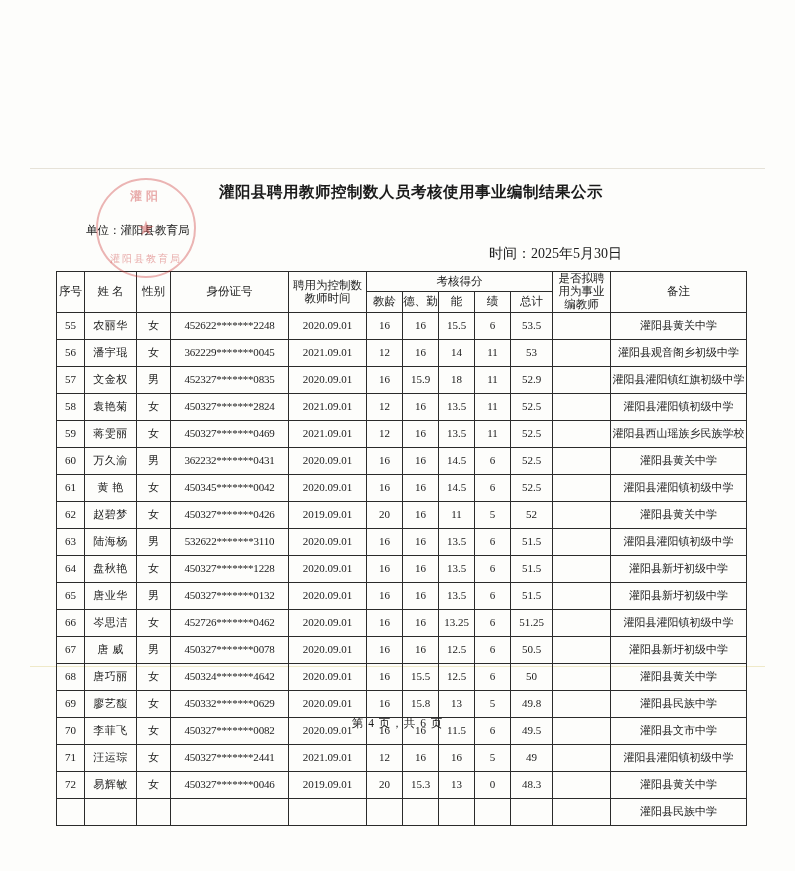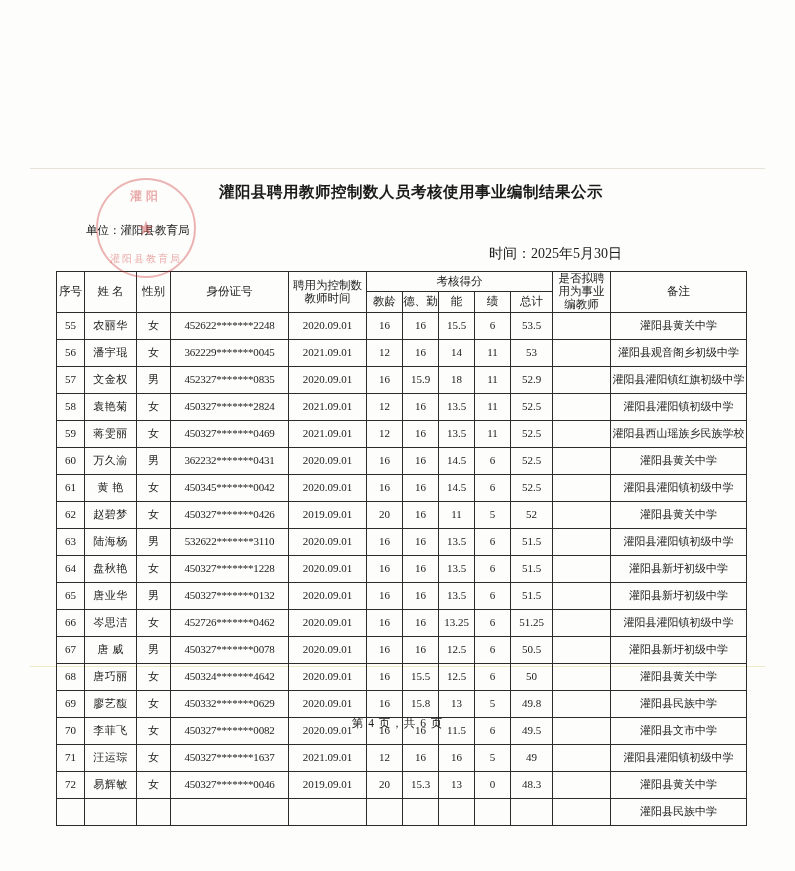--- a/index.html
+++ b/index.html
@@ -434,21 +434,21 @@
             <td>11.5</td>
             <td>6</td>
             <td>49.5</td>
             <td></td>
             <td class="remark-cell">灌阳县文市中学</td>
           </tr>
           <tr>
             <td>71</td>
             <td class="name-cell">汪运琮</td>
             <td>女</td>
-            <td class="id-cell">450327*******1637</td>
+            <td class="id-cell">450327*******2441</td>
             <td class="time-cell">2021.09.01</td>
             <td>12</td>
             <td>16</td>
             <td>16</td>
             <td>5</td>
             <td>49</td>
             <td></td>
             <td class="remark-cell">灌阳县灌阳镇初级中学</td>
           </tr>
           <tr>

